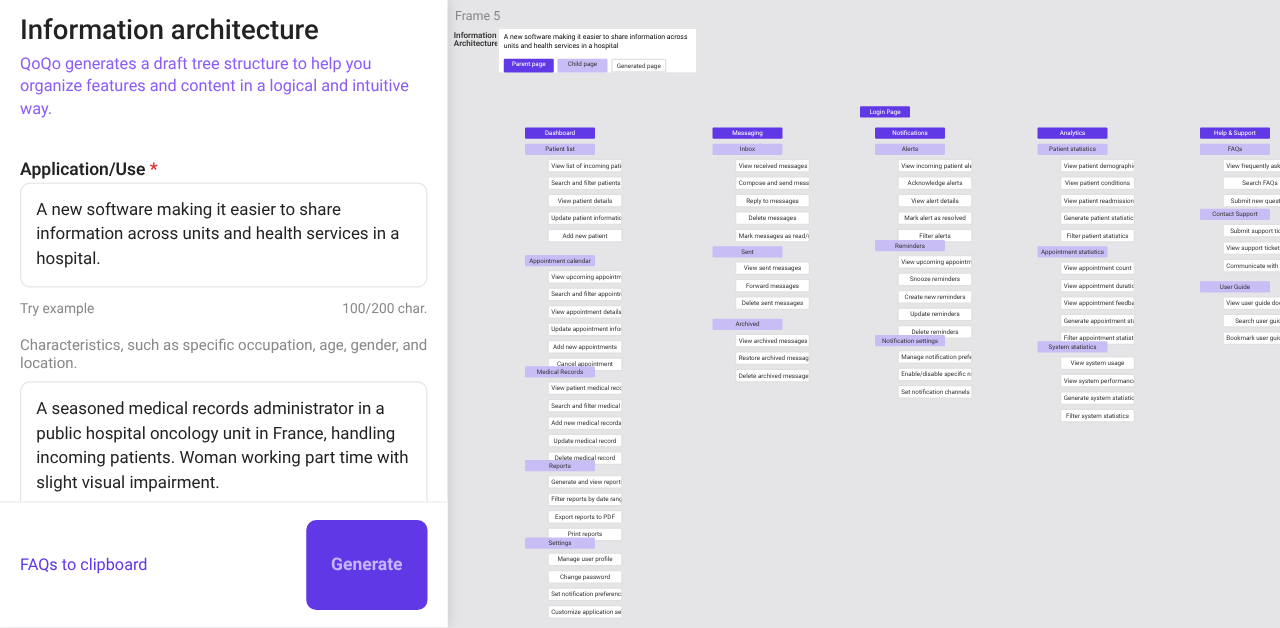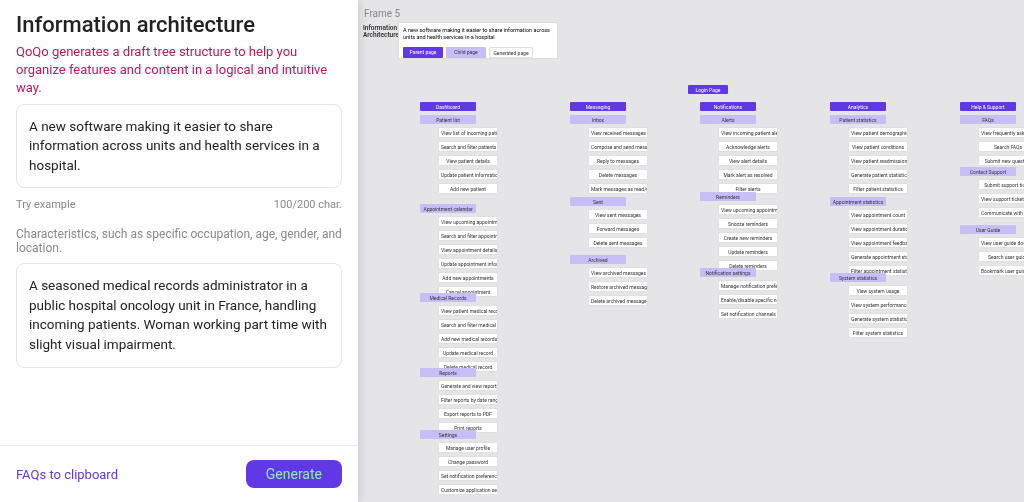--- a/index.html
+++ b/index.html
@@ -1,46 +1,47 @@
 <!DOCTYPE html>
 <html><head>
 <meta charset="utf-8">
 <style>
 *{box-sizing:border-box;margin:0;padding:0;font-family:-apple-system,BlinkMacSystemFont,"Segoe UI",Roboto,sans-serif}
 body{width:1024px;height:502px;overflow:hidden;background:#e5e5e7;position:relative}
 .panel{position:absolute;left:0;top:0;width:358px;height:502px;background:#fff;box-shadow:2px 0 8px rgba(0,0,0,.1);display:flex;flex-direction:column;z-index:10}
 .panel-content{flex:1;overflow:hidden;padding:12px 16px 0}
 .h1{font-size:22px;font-weight:500;color:#222;margin-bottom:6px}
-.desc{font-size:13px;color:#be185d;line-height:1.4;margin-bottom:6px}
+.desc{font-size:13px;color:#8b5cf6;line-height:1.4;margin-bottom:30px}
 .lbl{font-size:14px;font-weight:600;color:#222;margin-bottom:2px}
 .req{color:#d33}
 .sub{font-size:12px;color:#888;margin-bottom:8px}
 .ta{width:100%;border:1px solid #e5e5e7;border-radius:8px;padding:12px;font-size:13.5px;color:#222;resize:none;line-height:1.45;font-family:inherit}
 .row-below{display:flex;justify-content:space-between;font-size:11px;color:#888;margin:6px 0 16px}
 .try{color:#888;cursor:pointer}
 .footer{border-top:1px solid #eee;padding:14px 16px;display:flex;justify-content:space-between;align-items:center;background:#fff}
 .copy{font-size:13px;color:#6138e5;cursor:pointer}
-.gen{background:#6138e5;color:#86efac;border:none;border-radius:8px;padding:6px 20px;font-size:14px;font-weight:400;cursor:pointer}
+.gen{background:#6138e5;color:#c4b5fd;border:none;border-radius:8px;padding:28px 20px;font-size:14px;font-weight:700;cursor:pointer}
 .canvas{position:absolute;left:360px;top:0;right:0;bottom:0;overflow:hidden}
 .frame-lbl{position:absolute;font-size:10px;color:#888}
 .root-card{position:absolute;background:#fff;border:1px solid #ddd;font-size:5.5px;padding:4px;line-height:1.3}
 .root-title{position:absolute;font-size:6.5px;font-weight:600;line-height:1.1;color:#333}
 .pill{position:absolute;font-size:5px;text-align:center;padding:1.5px 2px;line-height:1.2;border-radius:1px;white-space:nowrap;overflow:hidden}
 .pill.purple{background:#6138e5;color:#fff}
 .pill.light{background:#c9bdf5;color:#333}
 .pill.white{background:#fff;color:#333;border:1px solid #e0e0e0}
 </style>
 </head>
 <body>
 
 <div class="panel">
   <div class="panel-content">
     <div class="h1">Information architecture</div>
     <div class="desc">QoQo generates a draft tree structure to help you organize features and content in a logical and intuitive way.</div>
 
+    <div class="lbl"><span>Application/Use</span> <span class="req">*</span></div>
     <textarea class="ta" rows="3" style="">A new software making it easier to share information across units and health services in a hospital.</textarea>
     <div class="row-below">
       <span class="try">Try example</span>
       <span>100/200 char.</span>
     </div>
 
     <div class="sub">Characteristics, such as specific occupation, age, gender, and location.</div>
     <textarea class="ta" rows="4" style="">A seasoned medical records administrator in a public hospital oncology unit in France, handling incoming patients. Woman working part time with slight visual impairment.</textarea>
     
 

